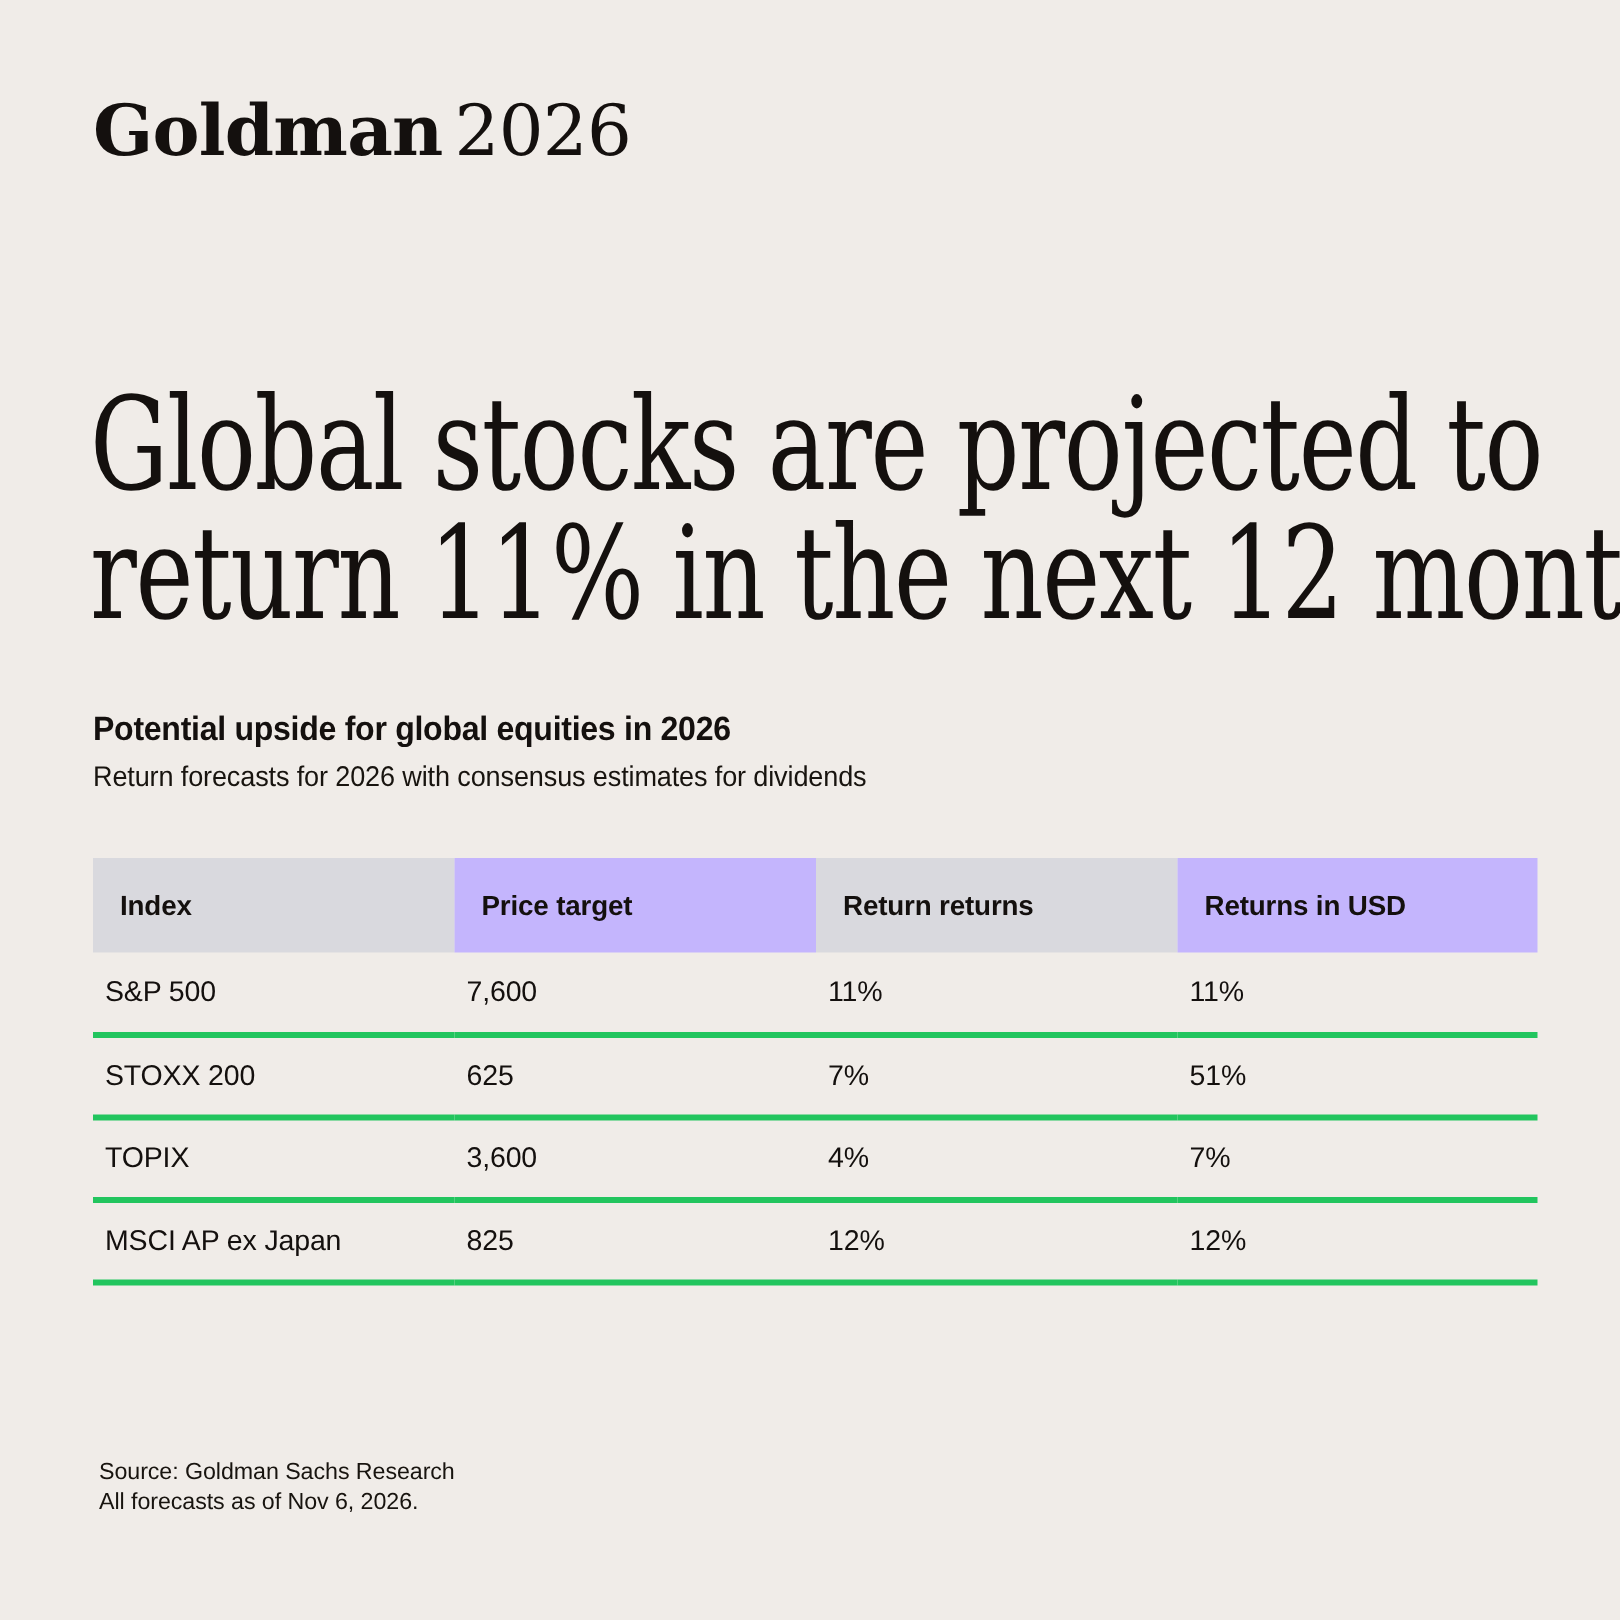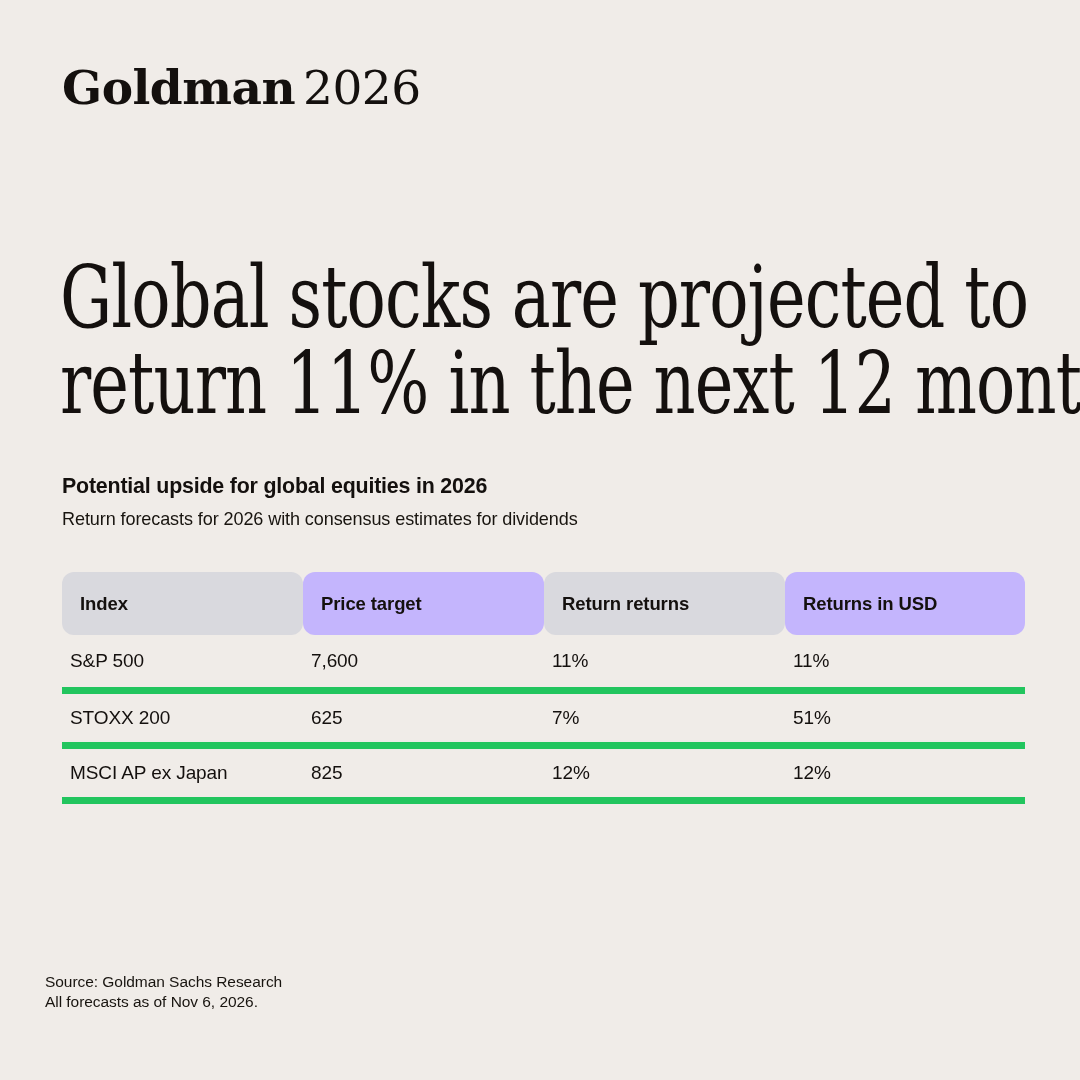--- a/index.html
+++ b/index.html
@@ -109,43 +109,42 @@
   thead th {
     height: 63px;
     padding: 0 0 0 18px;
     text-align: left;
     vertical-align: middle;
     font-size: 18.5px;
     font-weight: 700;
     letter-spacing: -0.1px;
     color: #14100e;
     box-sizing: border-box;
-    border-radius: 12px;
   }
   th.shade-light { background: #d9d9de; }
   th.shade-blue  { background: #c4b5fd; }
 
   tbody td {
     height: 55px;
     padding: 0 0 0 8px;
     text-align: left;
     vertical-align: middle;
     font-size: 19px;
     font-weight: 400;
     letter-spacing: -0.1px;
     color: #14100e;
-    border-bottom: 7px solid #22c55e;
+    border-bottom: 4px solid #22c55e;
     box-sizing: border-box;
   }
   tbody tr td:first-child { padding-left: 8px; }
 
   
   .source {
     position: absolute;
-    left: 45px;
+    left: 66px;
     top: 972px;
     font-size: 15.5px;
     line-height: 20px;
     letter-spacing: -0.05px;
     color: #18140f;
   }
   .source span { display: block; }
 </style>
 </head>
 <body>
@@ -187,20 +186,26 @@
           <td>11%</td>
           <td>11%</td>
         </tr>
         <tr>
           <td>STOXX 200</td>
           <td>625</td>
           <td>7%</td>
           <td>51%</td>
         </tr>
         <tr>
+          <td>TOPIX</td>
+          <td>3,600</td>
+          <td>4%</td>
+          <td>7%</td>
+        </tr>
+        <tr>
           <td>MSCI AP ex Japan</td>
           <td>825</td>
           <td>12%</td>
           <td>12%</td>
         </tr>
       </tbody>
     </table>
   </div>
 
   <div class="source">

